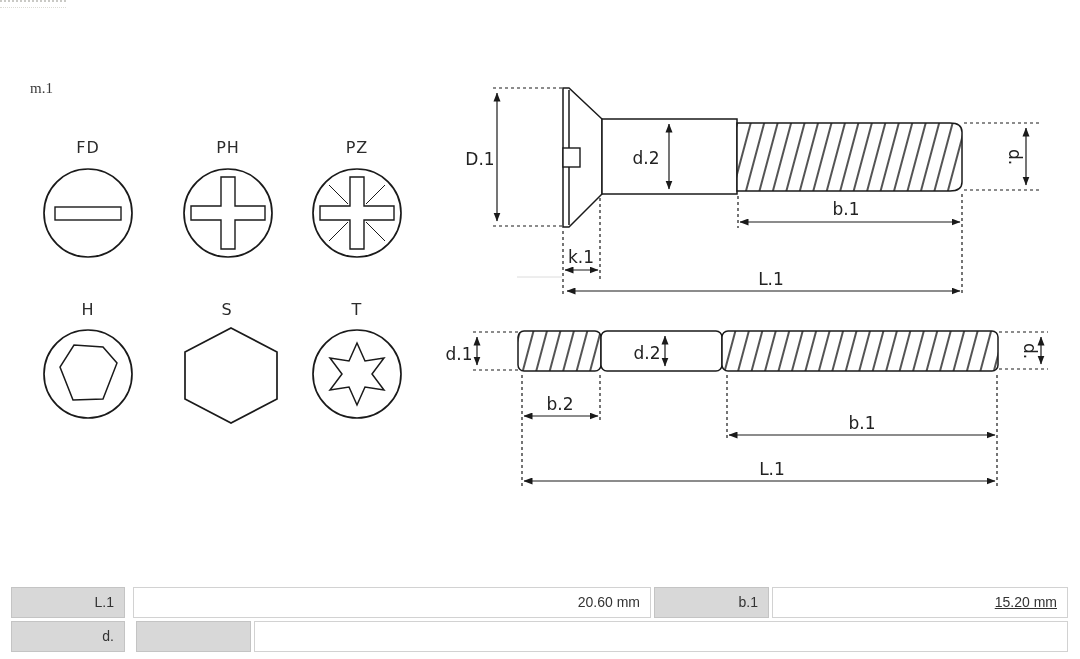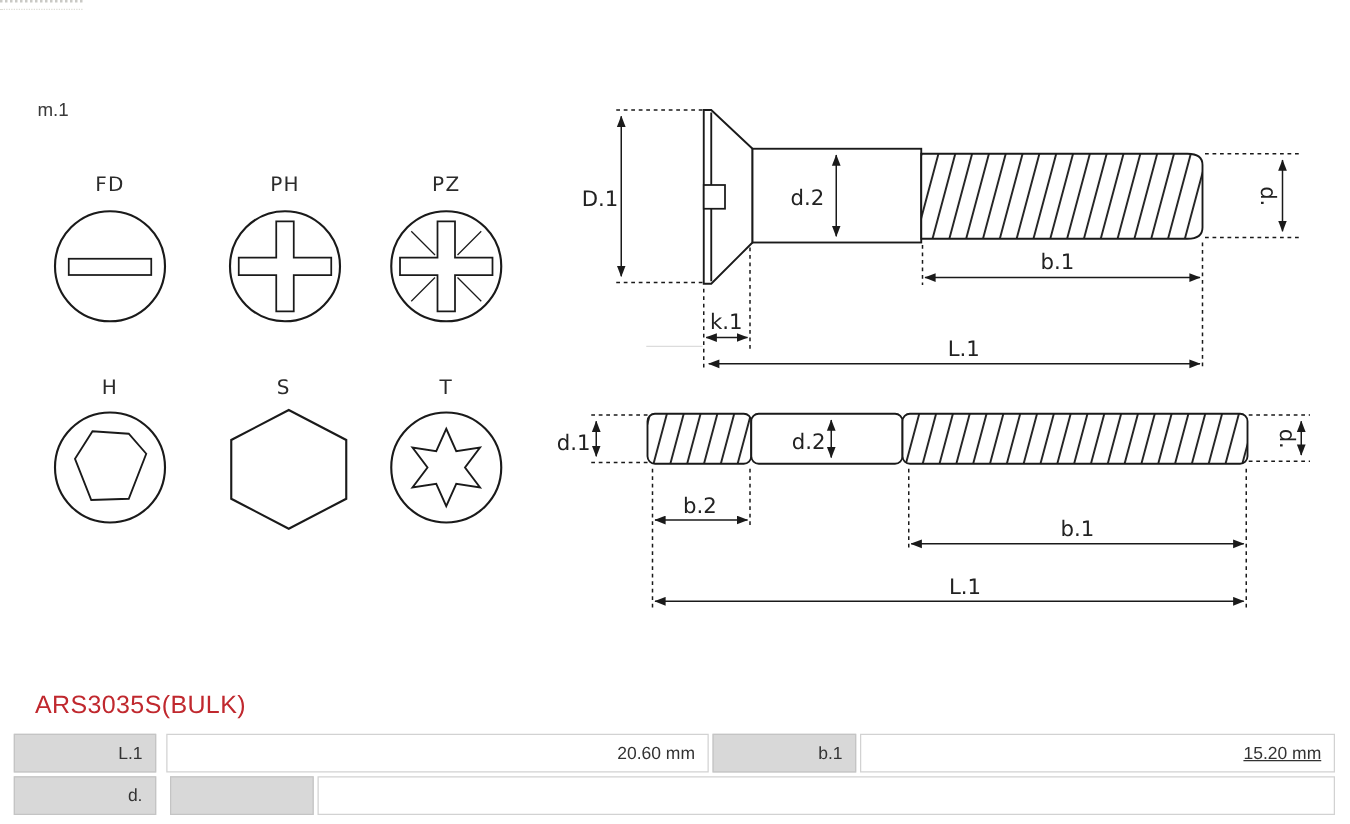--- a/index.html
+++ b/index.html
@@ -1,29 +1,29 @@
 <!DOCTYPE html>
 <html><head>
 <meta charset="utf-8">
 <style>
   html,body{margin:0;padding:0;background:#fff;}
   .page{position:relative;width:1080px;height:659px;background:#ffffff;overflow:hidden;
         font-family:"Liberation Sans","DejaVu Sans",sans-serif;}
   .corner-artifact{position:absolute;left:0;top:0;width:66px;height:5px;
         border-top:2px dotted #c9c9c5;border-bottom:1px dotted #dcdcd6;}
-  .m1-label{position:absolute;left:30px;top:80px;font-size:15px;color:#3a3a3a;}
+  .m1-label{position:absolute;left:30px;top:80px;font-size:15px;color:#3a3a3a;font-family:Liberation Serif, serif;}
   .diagram-svg{position:absolute;left:0;top:0;width:1080px;height:560px;}
   .part-code{position:absolute;left:28px;top:553px;font-size:20px;color:#c0282e;
         letter-spacing:0.3px;}
   .spec-table{position:absolute;left:11px;top:587px;width:1057px;font-size:14px;color:#333;}
   .spec-row{display:flex;height:31px;margin-bottom:3px;}
   .cell{box-sizing:border-box;text-align:right;padding-right:10px;line-height:29px;}
   .cell-label{width:114px;background:#d8d8d8;border:1px solid #c4c4c4;}
   .cell-label.c2{width:115px;}
-  .cell-value{width:434px;background:#fff;border:1px solid #d2d2d2;}
+  .cell-value{width:518px;background:#fff;border:1px solid #d2d2d2;}
   .cell-value.c2{flex:1;text-decoration:underline;}
   .gap8{width:8px;}
   .gap3{width:3px;}
   text{font-family:"DejaVu Sans","Liberation Sans",sans-serif;font-size:17px;fill:#222;}
   .icon-label{font-size:16px;fill:#2b2b2b;letter-spacing:1px;}
 </style>
 </head>
 <body>
 
 <div class="page">
@@ -160,21 +160,20 @@
     <g>
       <text x="459" y="360" text-anchor="middle">d.1</text>
       <text x="647" y="359" text-anchor="middle">d.2</text>
       <text transform="translate(1024,351) rotate(90)" text-anchor="middle">d.</text>
       <text x="560" y="410" text-anchor="middle">b.2</text>
       <text x="862" y="429" text-anchor="middle">b.1</text>
       <text x="772" y="475" text-anchor="middle">L.1</text>
     </g>
   </svg>
 
-  <div class="part-code">ARS3035S(BULK)</div>
 
   <div class="spec-table">
     <div class="spec-row">
       <div class="cell cell-label">L.1</div>
       <div class="gap8"></div>
       <div class="cell cell-value">20.60 mm</div>
       <div class="gap3"></div>
       <div class="cell cell-label c2">b.1</div>
       <div class="gap3"></div>
       <div class="cell cell-value c2">15.20 mm</div>

